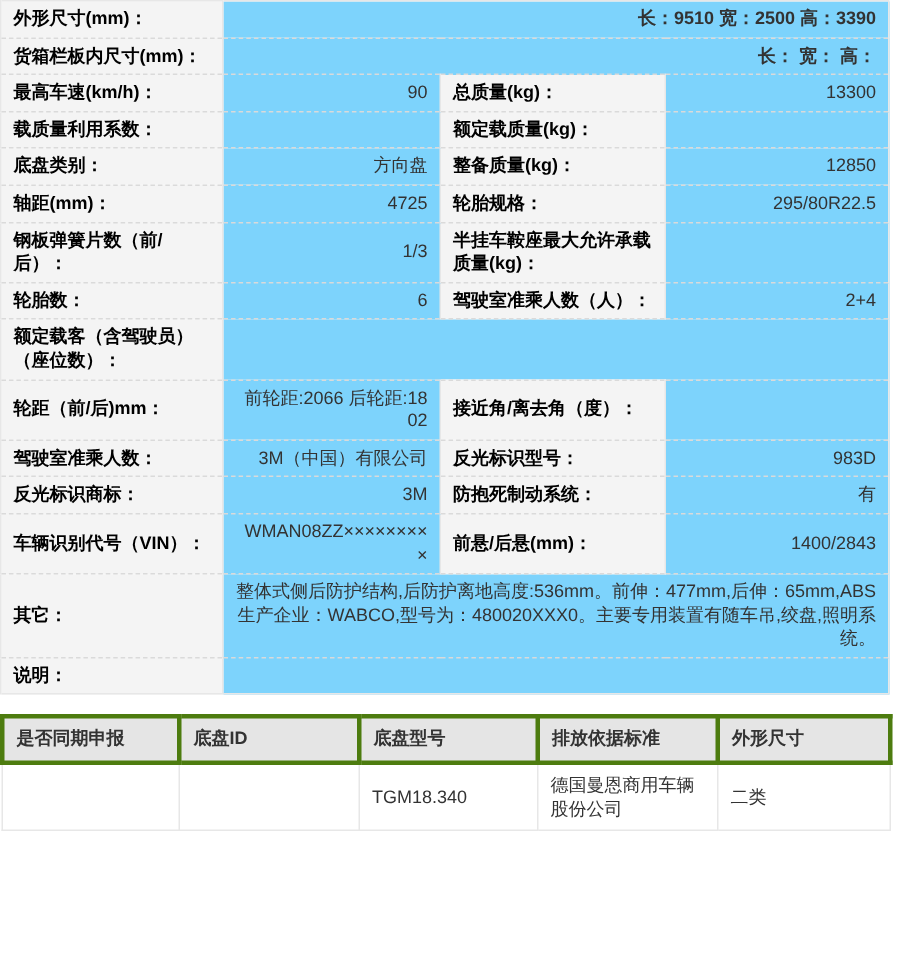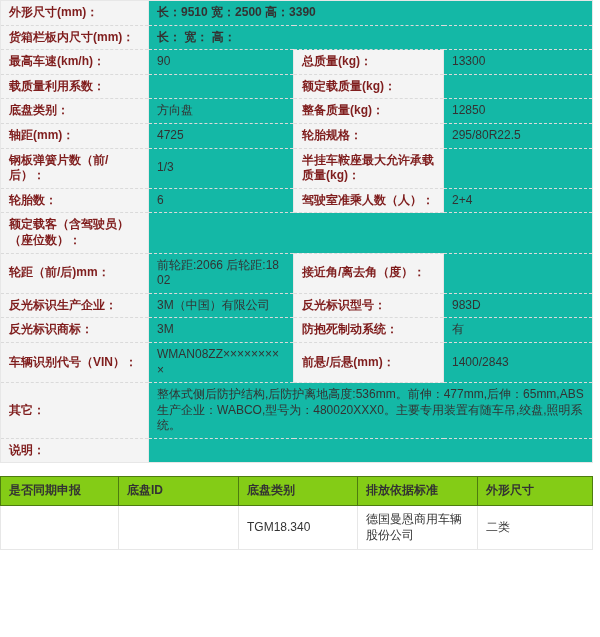--- a/index.html
+++ b/index.html
@@ -26,29 +26,29 @@
   
   .spec td {
     border-left: 1px solid #e7e7e7;
     border-right: 1px solid #e7e7e7;
     border-top: 1px dashed #dadada;
     border-bottom: 1px dashed #dadada;
   }
   .lbl {
     background: #f4f4f4;
     font-weight: bold;
-    color: #7f1d1d;
+    color: #000000;
   }
-  .val { background: #14b8a6; }
+  .val { background: #7dd3fc; text-align: right; }
   .vb  { font-weight: bold; }
   
   .sub th {
-    background: #84cc16;
+    background: #e5e5e5;
     font-weight: bold;
-    border: 1px solid #4d7c0f;
+    border: 3px solid #4d7c0f;
     padding: 6px 8px;
     margin-left: 12px;
   }
   .sub td {
     border: 1px solid #e7e7e7;
     background: #fff;
     padding: 6px 8px;
   }
   .sub { margin-top: 13px; }
 </style>
@@ -113,21 +113,21 @@
         <td class="lbl">额定载客（含驾驶员）（座位数）：</td>
         <td class="val" colspan="3"></td>
       </tr>
       <tr>
         <td class="lbl">轮距（前/后)mm：</td>
         <td class="val">前轮距:2066 后轮距:1802</td>
         <td class="lbl">接近角/离去角（度）：</td>
         <td class="val"></td>
       </tr>
       <tr>
-        <td class="lbl">反光标识生产企业：</td>
+        <td class="lbl">驾驶室准乘人数：</td>
         <td class="val">3M（中国）有限公司</td>
         <td class="lbl">反光标识型号：</td>
         <td class="val">983D</td>
       </tr>
       <tr>
         <td class="lbl">反光标识商标：</td>
         <td class="val">3M</td>
         <td class="lbl">防抱死制动系统：</td>
         <td class="val">有</td>
       </tr>
@@ -153,21 +153,21 @@
         <col style="width:118px">
         <col style="width:120px">
         <col style="width:119px">
         <col style="width:120px">
         <col style="width:115px">
       </colgroup>
     <thead>
       <tr>
         <th>是否同期申报</th>
         <th>底盘ID</th>
-        <th>底盘类别</th>
+        <th>底盘型号</th>
         <th>排放依据标准</th>
         <th>外形尺寸</th>
       </tr>
     </thead>
     <tbody>
       <tr>
         <td></td>
         <td></td>
         <td>TGM18.340</td>
         <td>德国曼恩商用车辆股份公司</td>

